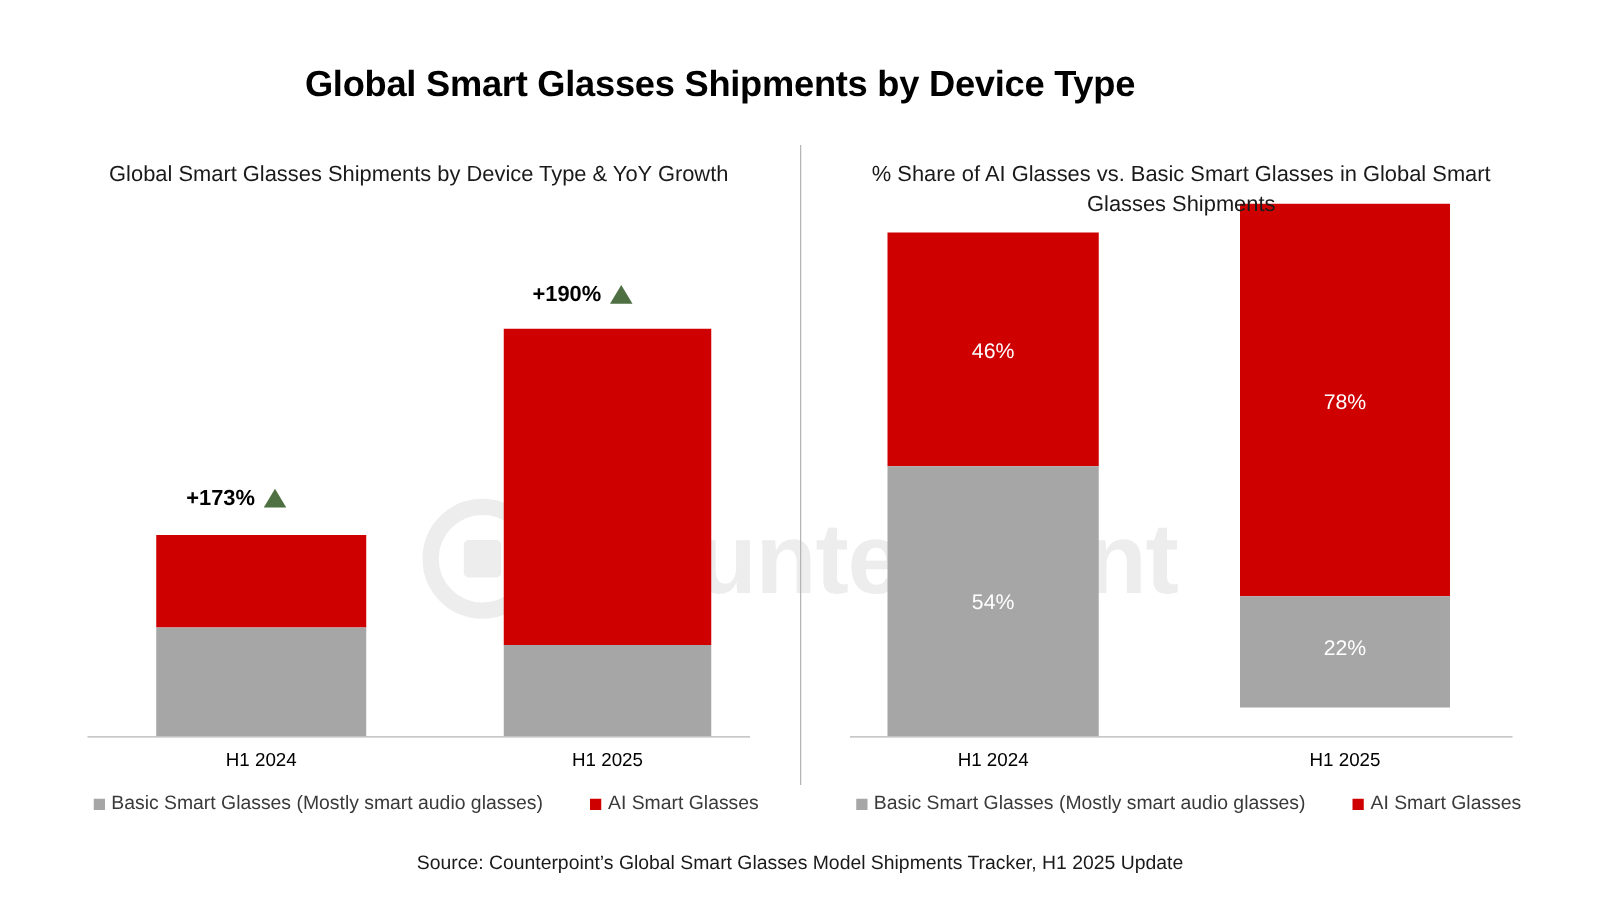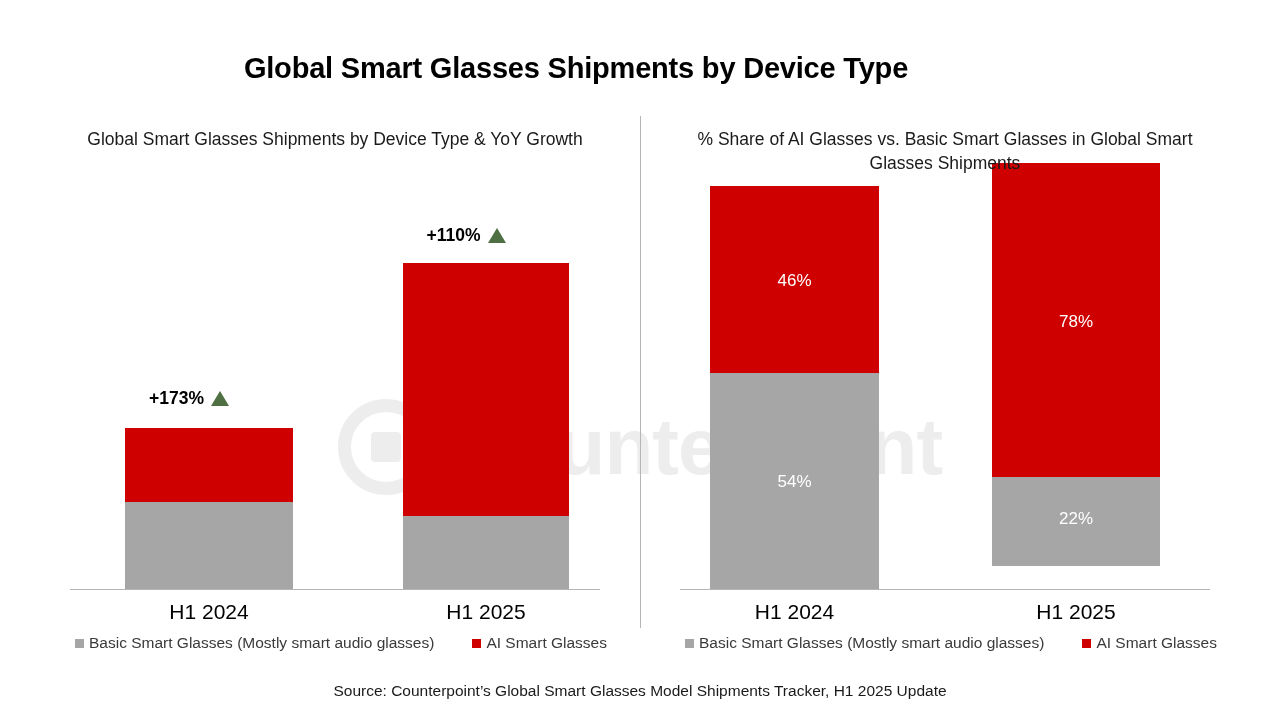--- a/index.html
+++ b/index.html
@@ -85,21 +85,21 @@
     z-index: 6;
   }
   .growth-label .tri {
     display: inline-block; width: 0; height: 0; margin-left: 7px;
     border-left: 9px solid transparent; border-right: 9px solid transparent;
     border-bottom: 15px solid #4e7042; vertical-align: -2px;
   }
 
   .x-label {
     position: absolute; top: 600px; text-align: center;
-    font-size: 21px; color: #000000; z-index: 5;
+    font-size: 15px; color: #000000; z-index: 5;
   }
 
   
   .legend {
     position: absolute; top: 634px; display: flex;
     align-items: center; z-index: 5; font-size: 15.5px; color: #3a3a3a;
   }
   #legend-left  { left: 62px;  width: 545px; }
   #legend-right { left: 672px; width: 545px; }
   .legend-item { display: flex; align-items: center; white-space: nowrap; padding-left: 13px; }
@@ -143,21 +143,21 @@
       <div class="seg seg-red" style="top:0; height:253px;"></div>
       <div class="seg seg-gray" style="top:253px; height:73px;"></div>
     </div>
   </div>
 
   <div class="growth-label" style="left:109px; top:388px; width:160px;">
     <span>+173%</span><span class="tri"></span>
   </div>
 
   <div class="growth-label" style="left:386px; top:225px; width:160px;">
-    <span>+110%</span><span class="tri"></span>
+    <span>+190%</span><span class="tri"></span>
   </div>
 
   <div class="axis-line" id="axis-left"></div>
 
   <div class="x-label" style="left:125px; width:168px;">H1 2024</div>
   <div class="x-label" style="left:403px; width:166px;">H1 2025</div>
 
   <div class="legend" id="legend-left">
     <div class="legend-item">
       <span class="legend-swatch sw-gray"></span>

